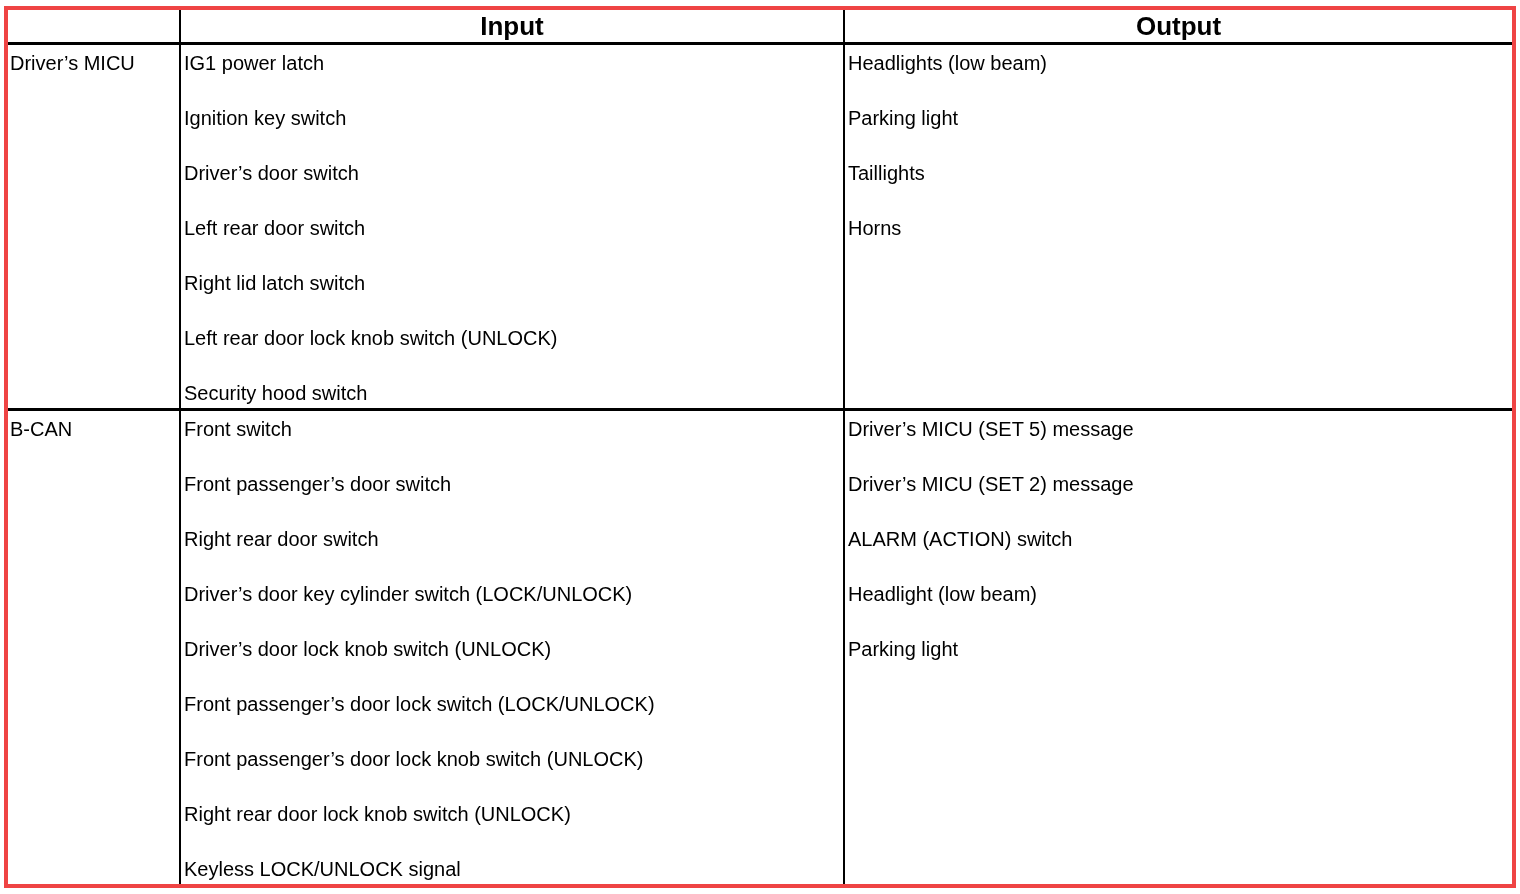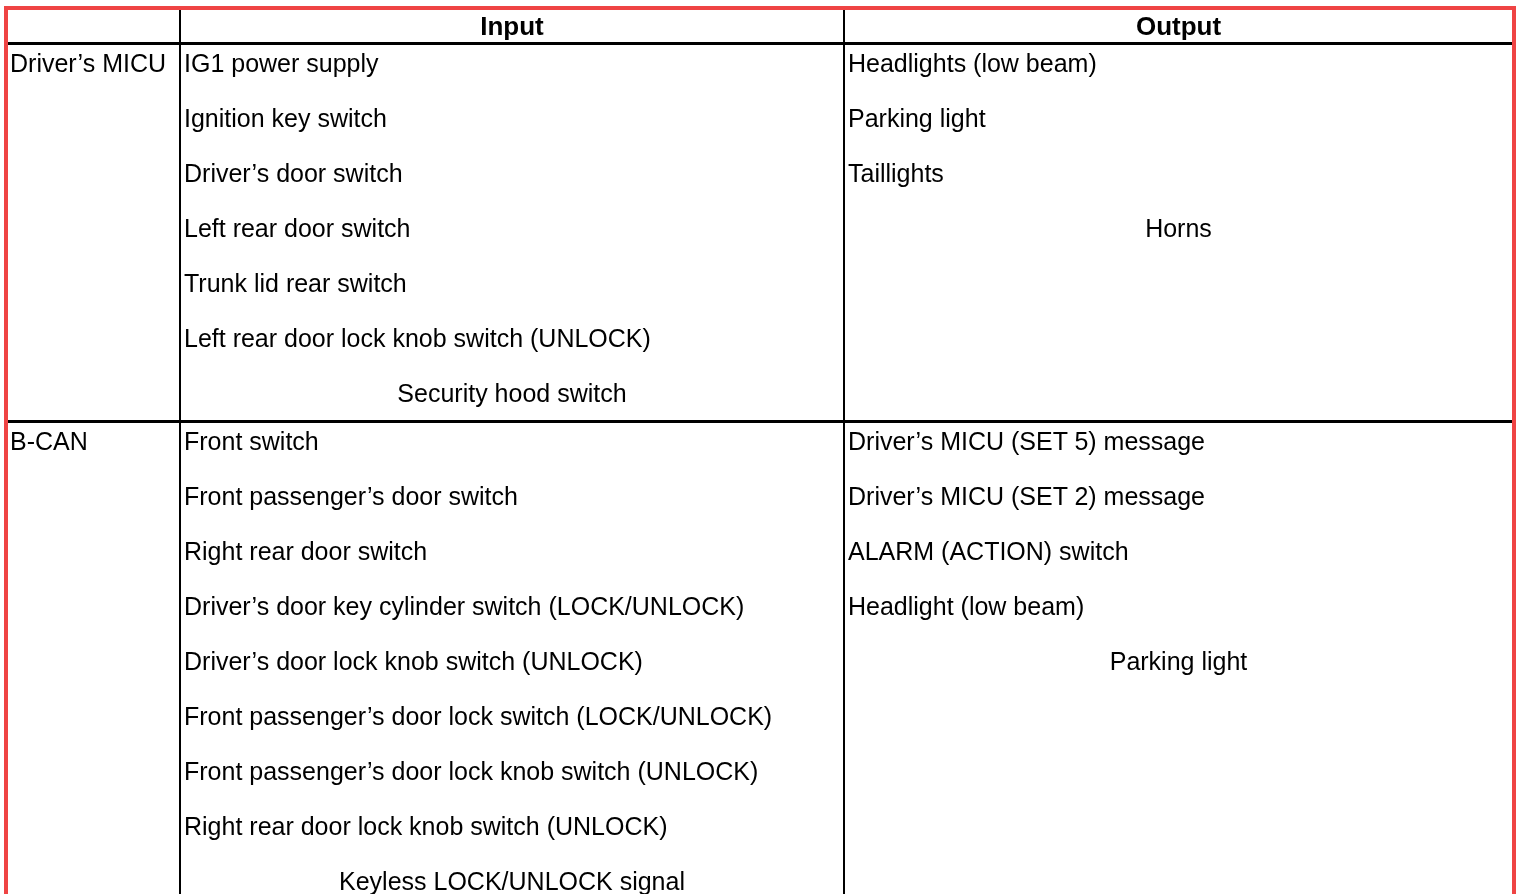--- a/index.html
+++ b/index.html
@@ -28,43 +28,42 @@
     border-bottom: 3px solid #000000;
     height: 32px;
     font-size: 26px;
     font-weight: bold;
     text-align: center;
     vertical-align: middle;
     padding: 0;
   }
   .io-table tbody td {
     vertical-align: top;
-    font-size: 25px;
-    padding: 5px 3px 12px 3px;
+    font-size: 20px;
+    padding: 5px 3px 0 3px;
   }
   .io-table tr.row-first td {
     border-bottom: 3px solid #000000;
     height: 358px;
   }
   .io-table tr.row-last td {
     height: 468px;
   }
   .label-cell {
     padding-left: 2px !important;
     line-height: 27px;
     white-space: nowrap;
   }
   .item {
     line-height: 27px;
     margin-bottom: 28px;
     white-space: nowrap;
   }
   .item:last-child {
     margin-bottom: 0;
-    text-align: center;
   }
 </style>
 </head>
 <body>
 
 <table class="io-table">
   <colgroup>
     <col style="width:174px">
     <col style="width:664px">
     <col style="width:670px">
@@ -73,25 +72,25 @@
     <tr>
       <th></th>
       <th>Input</th>
       <th>Output</th>
     </tr>
   </thead>
   <tbody>
     <tr class="row-first">
       <td class="label-cell">Driver’s MICU</td>
       <td class="list-cell">
-        <div class="item">IG1 power supply</div>
+        <div class="item">IG1 power latch</div>
         <div class="item">Ignition key switch</div>
         <div class="item">Driver’s door switch</div>
         <div class="item">Left rear door switch</div>
-        <div class="item">Trunk lid rear switch</div>
+        <div class="item">Right lid latch switch</div>
         <div class="item">Left rear door lock knob switch (UNLOCK)</div>
         <div class="item">Security hood switch</div>
       </td>
       <td class="list-cell">
         <div class="item">Headlights (low beam)</div>
         <div class="item">Parking light</div>
         <div class="item">Taillights</div>
         <div class="item">Horns</div>
       </td>
     </tr>

